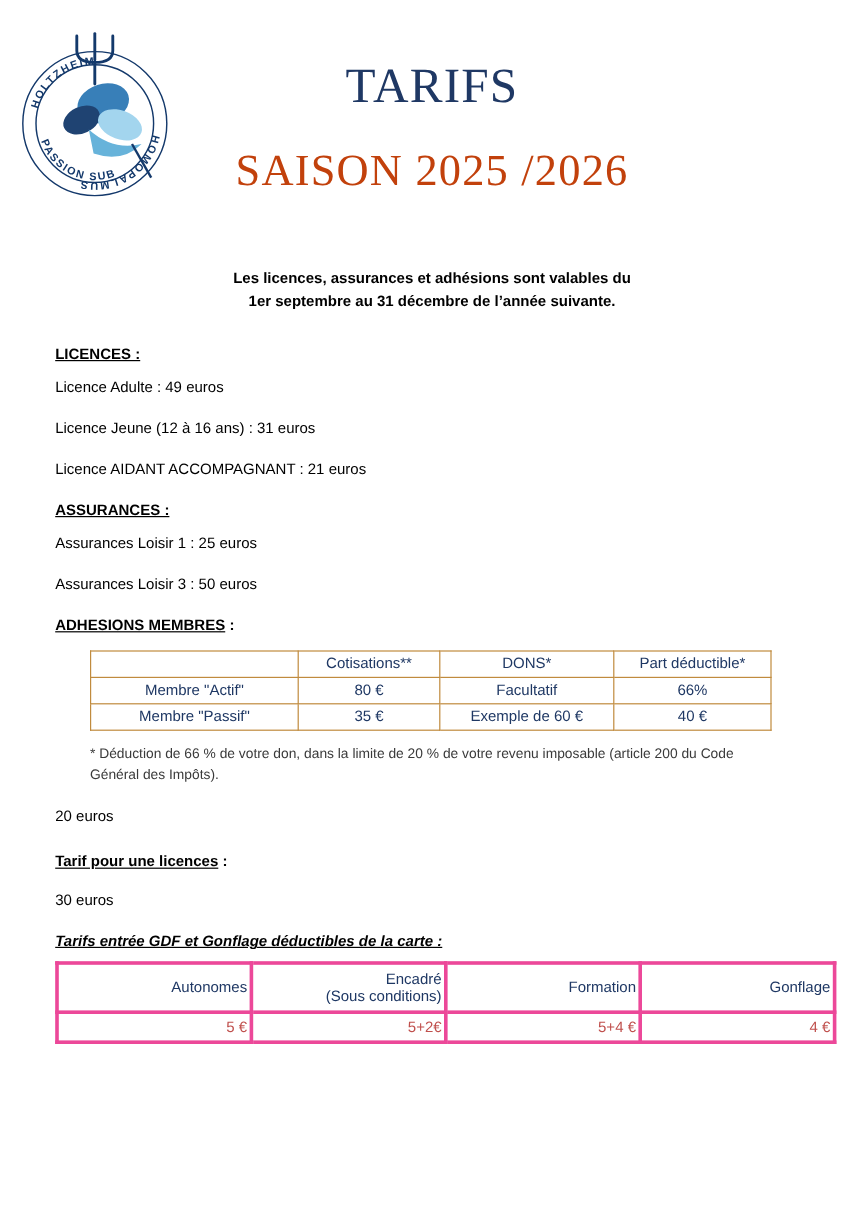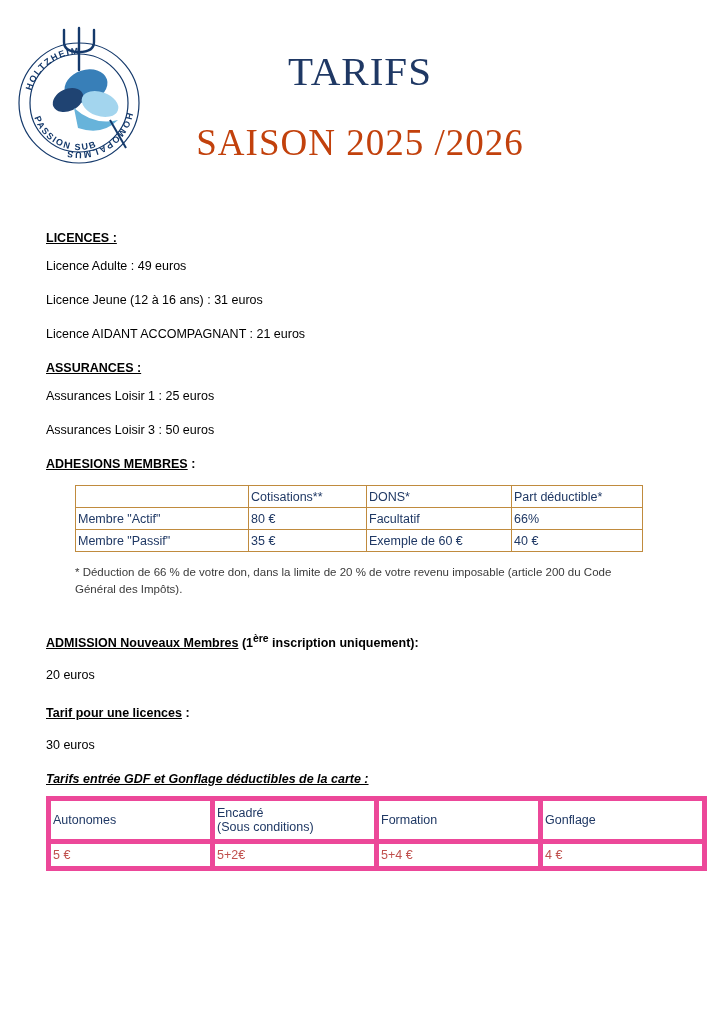--- a/index.html
+++ b/index.html
@@ -121,20 +121,21 @@
   .table-adh {
     border-collapse: collapse;
     margin: 6px 0 0 29px;
     width: 547px;
     table-layout: fixed;
   }
   .table-adh td {
     border: 1px solid #C08B3E;
     height: 19px;
     font-size: 12.5px;
+    text-align: center;
     color: #1F3864;
     padding: 1px 2px;
   }
   .table-adh td.blank { border: 1px solid #C08B3E; }
   .table-adh .col1 { width: 168px; }
   .table-adh .col2 { width: 113px; }
   .table-adh .col3 { width: 140px; }
   .table-adh .col4 { width: 126px; }
 
   .footnote {
@@ -153,22 +154,22 @@
     text-decoration: underline;
     margin: 0;
   }
   .table-gdf {
     border-collapse: collapse;
     width: 622px;
     table-layout: fixed;
     margin-top: 10px;
   }
   .table-gdf td {
-    border: 5px solid #ec4899;
-    text-align: left;
+    border: 3px solid #ec4899;
+    text-align: right;
     font-size: 12.5px;
     color: #1F3864;
     padding: 5px 2px;
   }
   .table-gdf td.val {
     color: #C0504D;
     padding: 4px 2px;
   }
   .table-gdf .c { width: 155px; }
   .sub-line { font-size: 12.5px; }
@@ -222,20 +223,24 @@
       </svg>
     </div>
 
     <div class="title-block">
       <div class="title-main">TARIFS</div>
       <div class="title-sub">SAISON 2025 /2026</div>
     </div>
 
   </div>
 
+  <div class="intro">
+    <div>Les licences, assurances et adhésions sont valables du</div>
+    <div>1er septembre au 31 décembre de l’année suivante.</div>
+  </div>
 
   <div class="content">
 
     <div class="sec-head">
       <u>LICENCES :</u>
     </div>
     <div class="line">Licence Adulte : 49 euros</div>
     <div class="line">Licence Jeune (12 à 16 ans) : 31 euros</div>
     <div class="line">Licence AIDANT ACCOMPAGNANT : 21 euros</div>
 
@@ -267,23 +272,20 @@
         <td class="col1">Membre "Passif"</td>
         <td class="col2">35 €</td>
         <td class="col3">Exemple de 60 €</td>
         <td class="col4">40 €</td>
       </tr>
     </tbody>
       </table>
 
     <div class="footnote">* Déduction de 66 % de votre don, dans la limite de 20 % de votre revenu imposable (article 200 du Code Général des Impôts).</div>
 
-    <div class="sec-head pos-admission">
-      <u>ADMISSION Nouveaux Membres</u><span> (1</span><sup>ère</sup><span> inscription uniquement):</span>
-    </div>
     <div class="line pos-20">20 euros</div>
 
     <div class="sec-head pos-form">
       <u>Tarif pour une licences</u><span> :</span>
     </div>
     <div class="line pos-30">30 euros</div>
 
     <div class="italic-head pos-gdf">Tarifs entrée GDF et Gonflage déductibles de la carte :</div>
 
     <table class="table-gdf">

